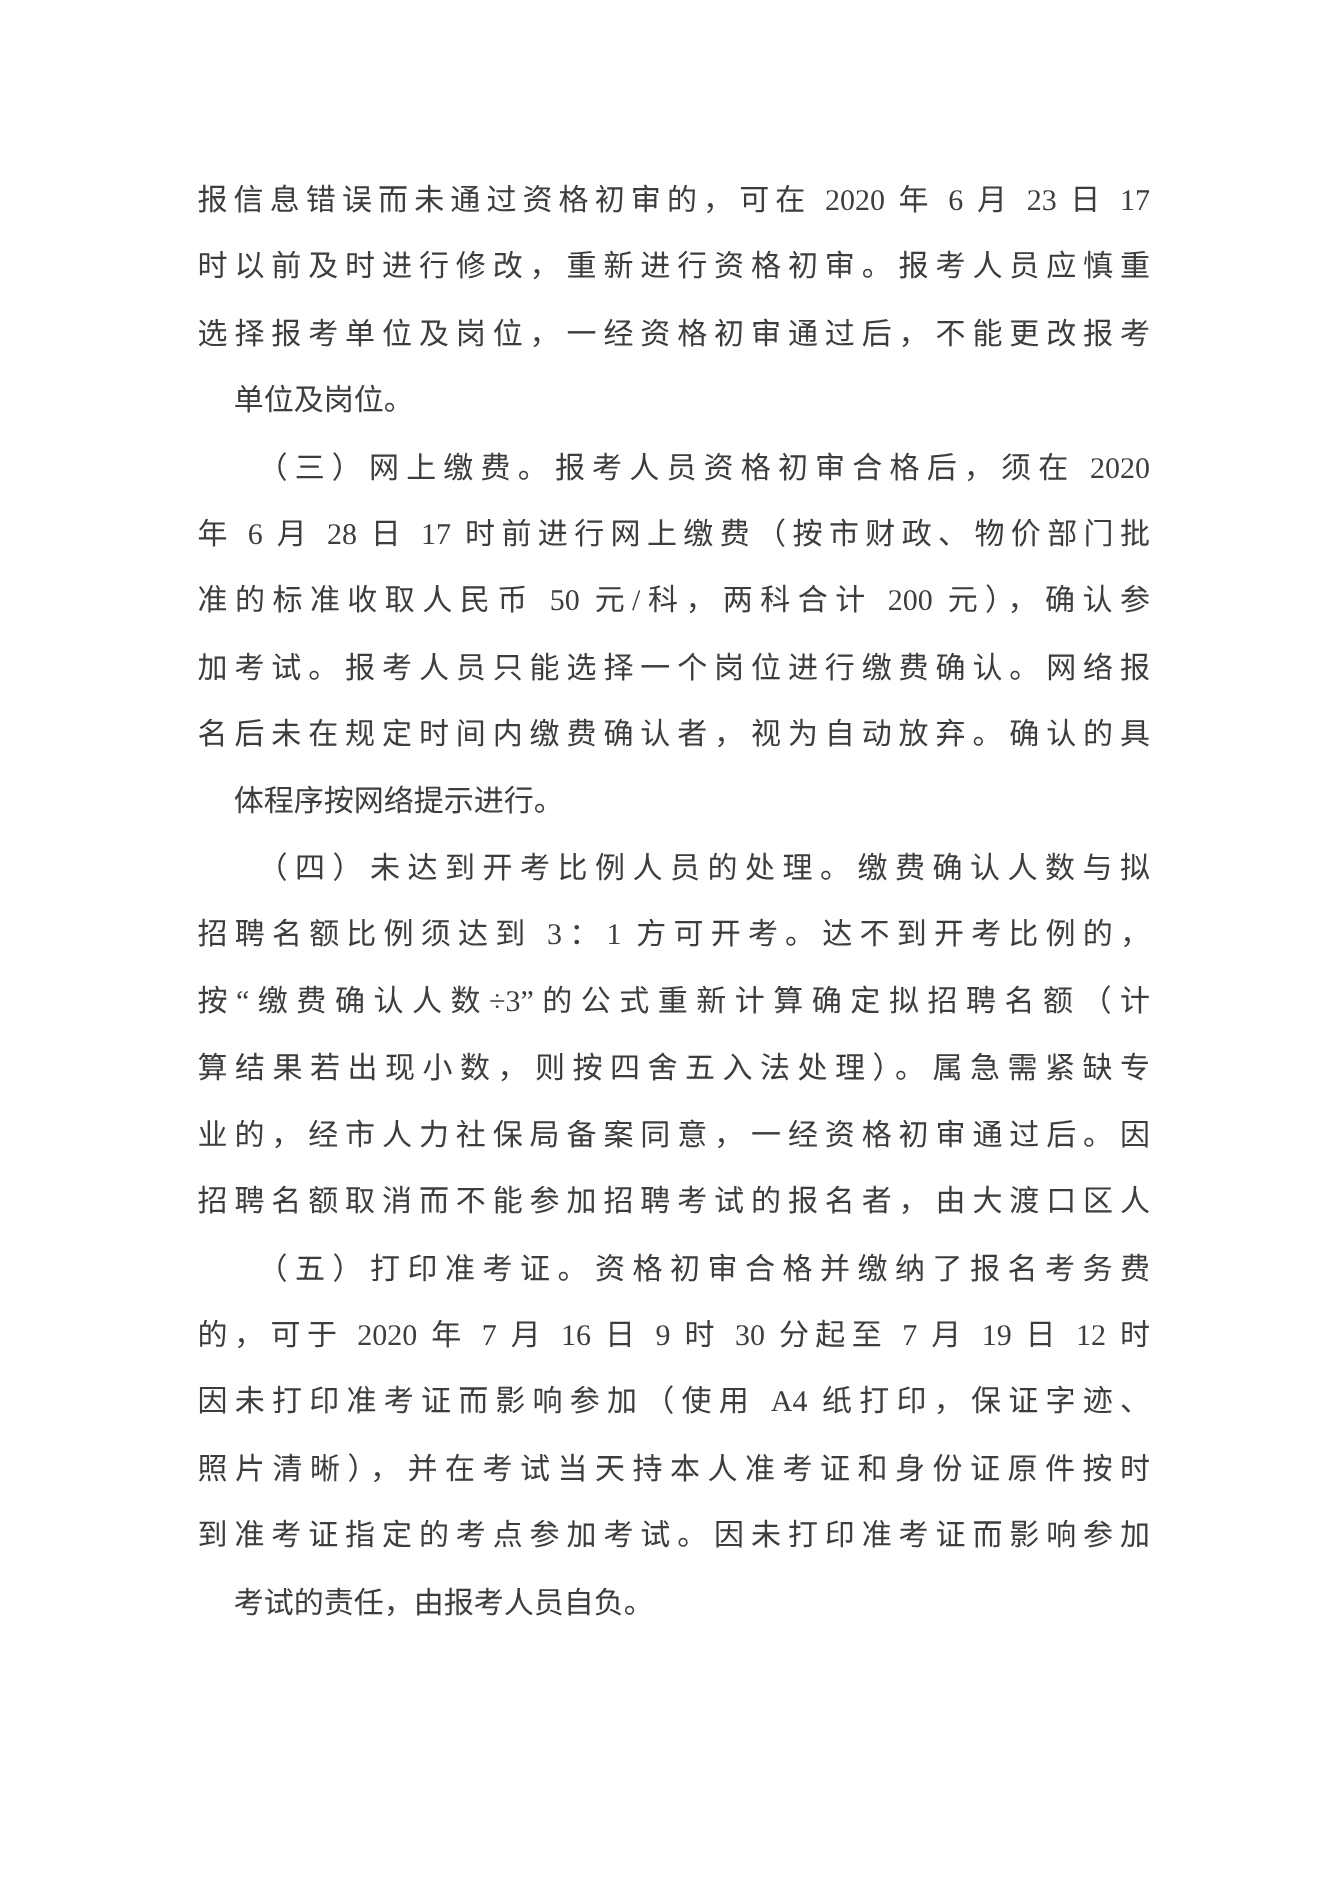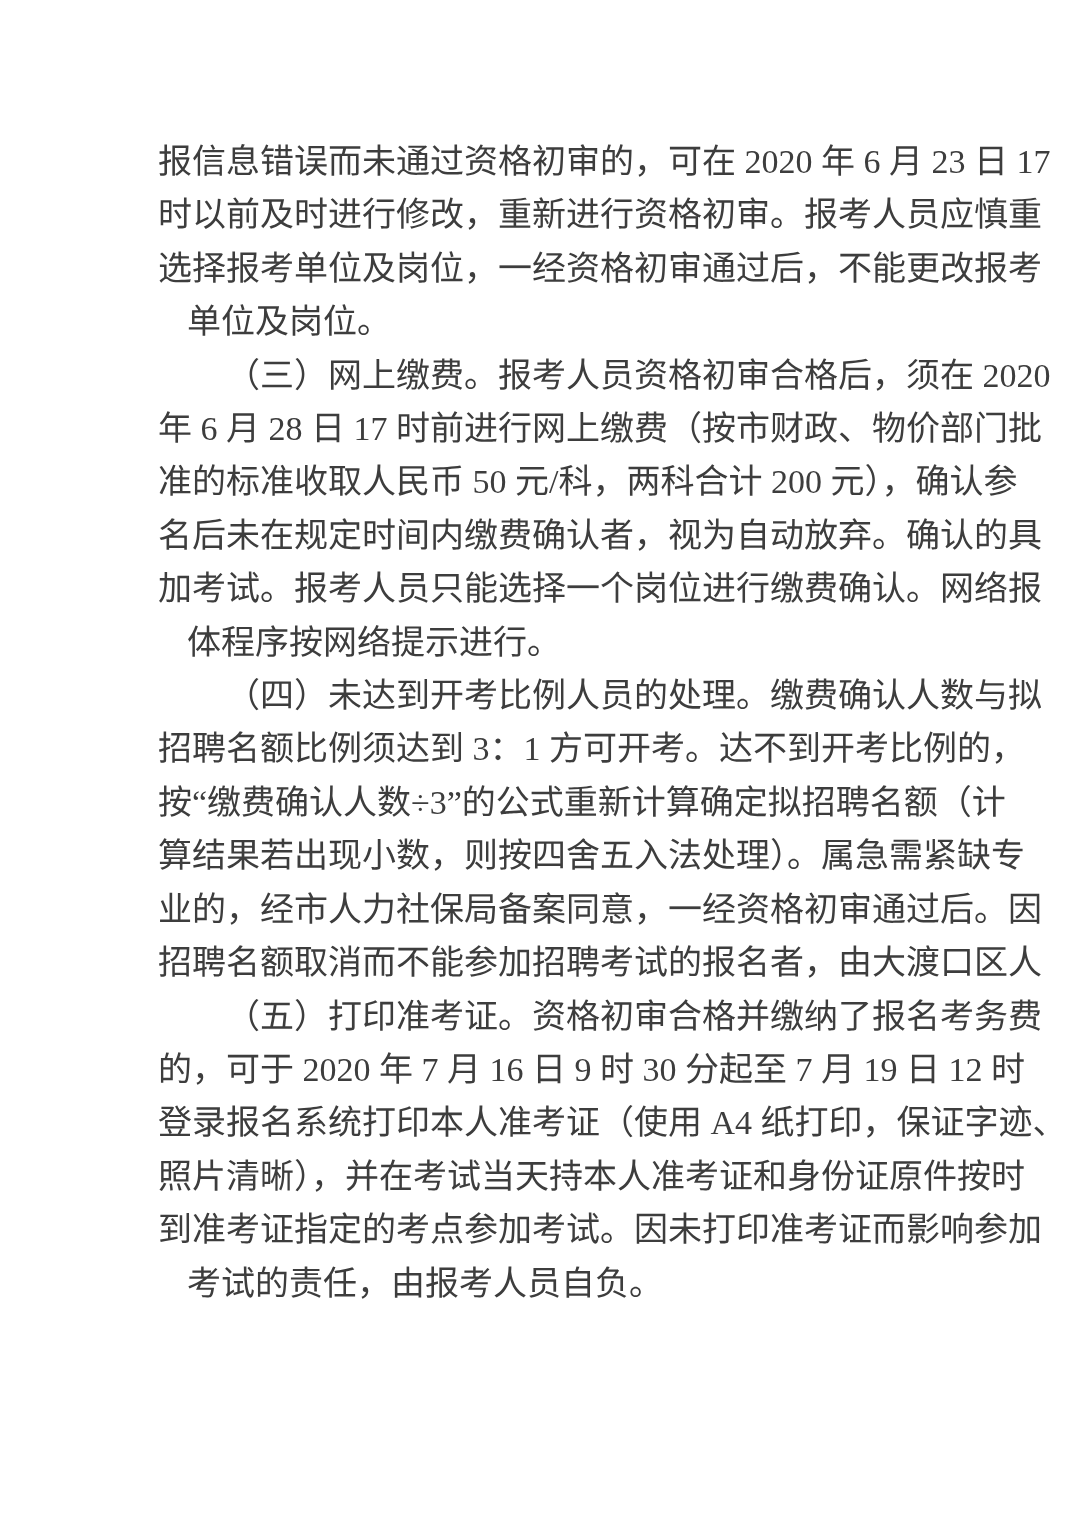--- a/index.html
+++ b/index.html
@@ -24,21 +24,21 @@
     position: absolute;
     left: 158px;
     top: 135px;
     width: 762px;
   }
   .para {
     margin: 0;
     padding: 0;
   }
   .line {
-    font-size: 34px;
+    font-size: 24px;
     line-height: 53.4px;
     white-space: nowrap;
     text-align: justify;
     text-align-last: justify;
     text-justify: inter-character;
     font-weight: 400;
   }
   .line.para-end {
     text-align-last: left;
     margin-left: 29px;
@@ -57,37 +57,37 @@
       <div class="line">报信息错误而未通过资格初审的，可在 2020 年 6 月 23 日 17</div>
       <div class="line">时以前及时进行修改，重新进行资格初审。报考人员应慎重</div>
       <div class="line">选择报考单位及岗位，一经资格初审通过后，不能更改报考</div>
       <div class="line para-end">单位及岗位。</div>
     </div>
 
     <div class="para">
       <div class="line indent">（三）网上缴费。报考人员资格初审合格后，须在 2020</div>
       <div class="line">年 6 月 28 日 17 时前进行网上缴费（按市财政、物价部门批</div>
       <div class="line">准的标准收取人民币 50 元/科，两科合计 200 元），确认参</div>
+      <div class="line">加考试。报考人员只能选择一个岗位进行缴费确认。网络报</div>
       <div class="line">名后未在规定时间内缴费确认者，视为自动放弃。确认的具</div>
-      <div class="line">加考试。报考人员只能选择一个岗位进行缴费确认。网络报</div>
       <div class="line para-end">体程序按网络提示进行。</div>
     </div>
 
     <div class="para">
       <div class="line indent">（四）未达到开考比例人员的处理。缴费确认人数与拟</div>
       <div class="line">招聘名额比例须达到 3：1 方可开考。达不到开考比例的，</div>
       <div class="line">按“缴费确认人数÷3”的公式重新计算确定拟招聘名额（计</div>
       <div class="line">算结果若出现小数，则按四舍五入法处理）。属急需紧缺专</div>
       <div class="line">业的，经市人力社保局备案同意，一经资格初审通过后。因</div>
       <div class="line">招聘名额取消而不能参加招聘考试的报名者，由大渡口区人</div>
     </div>
 
     <div class="para">
       <div class="line indent">（五）打印准考证。资格初审合格并缴纳了报名考务费</div>
       <div class="line">的，可于 2020 年 7 月 16 日 9 时 30 分起至 7 月 19 日 12 时</div>
-      <div class="line">登录报名系统打印本人准考证（使用 A4 纸打印，保证字迹、</div>
+      <div class="line">因未打印准考证而影响参加（使用 A4 纸打印，保证字迹、</div>
       <div class="line">照片清晰），并在考试当天持本人准考证和身份证原件按时</div>
       <div class="line">到准考证指定的考点参加考试。因未打印准考证而影响参加</div>
       <div class="line para-end">考试的责任，由报考人员自负。</div>
     </div>
 
   </div>
 </div>
 
 </body></html>

